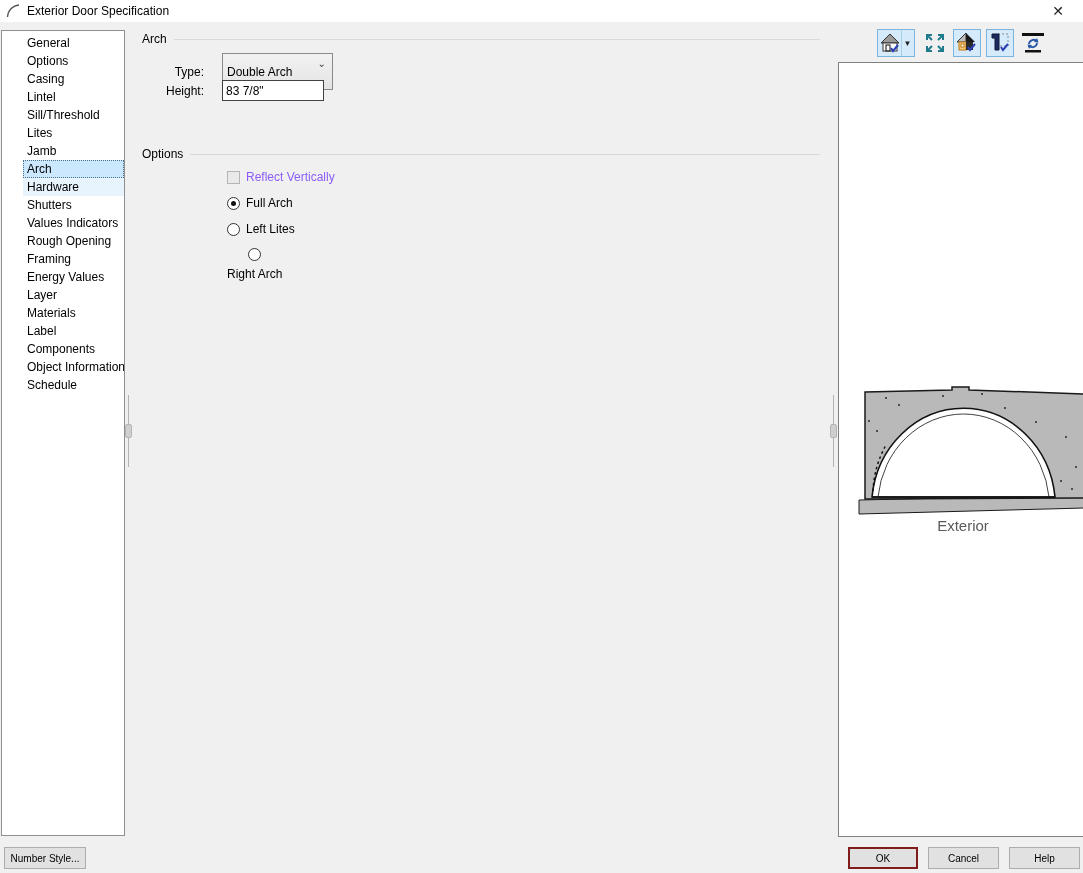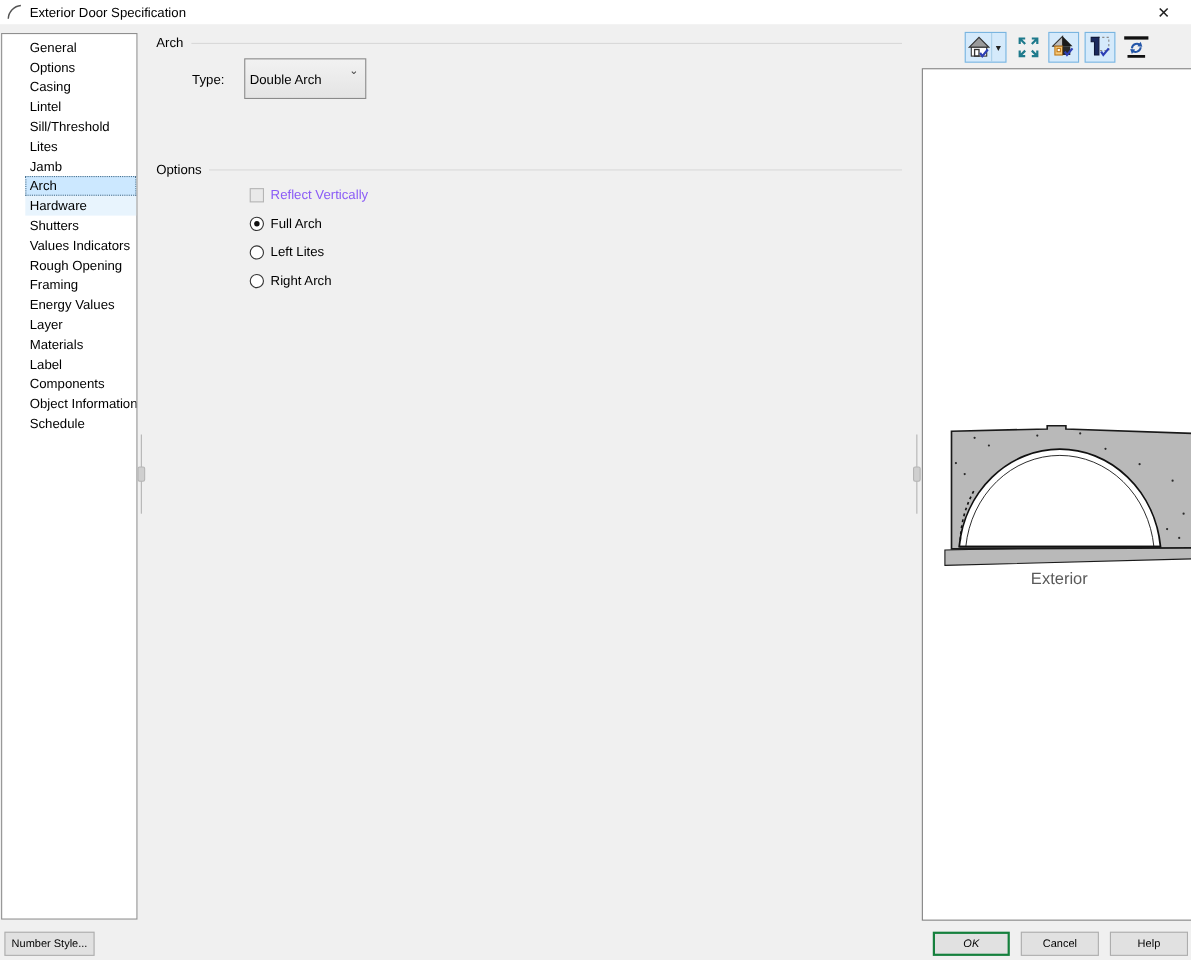--- a/index.html
+++ b/index.html
@@ -47,21 +47,21 @@
   
   .tb-btn { position:absolute; display:flex; align-items:center; justify-content:center; }
   .tb-active { background:#d5eafb; border:1px solid #7ab5e0; }
   .tb-caret { width:12px; height:100%; display:flex; align-items:center; justify-content:center; border-left:1px solid #a9cfe8; font-size:8px; color:#222; }
 
   
   .preview { position:absolute; left:838px; top:40px; width:246px; height:775px; background:#fff; border:1px solid #808080; overflow:hidden; }
 
   
   .btn { position:absolute; height:22px; background:#e1e1e1; border:1px solid #adadad; font-family:"Liberation Sans",sans-serif; font-size:10px; display:flex; align-items:center; justify-content:center; cursor:default; }
-  .btn.default { border:2px solid #15803d;font-style:italic; }
+  .btn.default { border:2px solid #7f1d1d; }
 </style>
 </head>
 <body>
 
 <div id="win">
 
   <div class="titlebar">
     <svg class="appicon" viewBox="0 0 16 16">
       <path d="M2.5 14 A 12.5 12.5 0 0 1 14 2" fill="none" stroke="#555" stroke-width="1.3"></path>
     </svg>
@@ -108,41 +108,46 @@
 
     <div class="frow" style="left:130px; top:31px;">
       <span class="flabel">Type:</span>
       <div style="width:12px;"></div>
       <div class="dropdown">
         <span>Double Arch</span>
         <span class="chev">⌄</span>
       </div>
     </div>
 
+    <div class="frow" style="left:130px; top:58px;">
+      <span class="flabel">Height:</span>
+      <div style="width:12px;"></div>
+      <input class="tinput" type="text" value="83 7/8&quot;" style="">
+    </div>
 
 
     <div class="group-hdr" style="left:142px; top:125px;">
       <span>Options</span>
       <span class="rule"></span>
     </div>
 
     <div class="ck-row" style="left:227px; top:148px;">
       <span class="ckbox"></span>
       <span class="lbl">Reflect Vertically</span>
     </div>
 
     <div class="rd-row" style="left:227px; top:174px;">
       <span class="radio checked"></span>
       <span>Full Arch</span>
     </div>
     <div class="rd-row" style="left:227px; top:200px;">
       <span class="radio"></span>
       <span>Left Lites</span>
     </div>
-    <div class="rd-row" style="left:227px; top:226px;">
+    <div class="rd-row" style="left:227px; top:226px;flex-direction:column;">
       <span class="radio"></span>
       <span>Right Arch</span>
     </div>
 
     <div class="tb-btn tb-active" style="left:877px; top:7px; width:38px; height:28px; padding:0;">
       <svg width="22" height="22" viewBox="0 0 22 22">
         <polygon points="2,11 11,2 20,11" fill="#9a9a9a" stroke="#333" stroke-width="1"></polygon>
         <rect x="4" y="11" width="14" height="8" fill="#fff" stroke="#333" stroke-width="1"></rect>
         <rect x="7" y="13" width="4" height="6" fill="none" stroke="#333" stroke-width="1.2"></rect>
         <polyline points="12,16 14,19 19,13" fill="none" stroke="#2d3fb5" stroke-width="2"></polyline>

